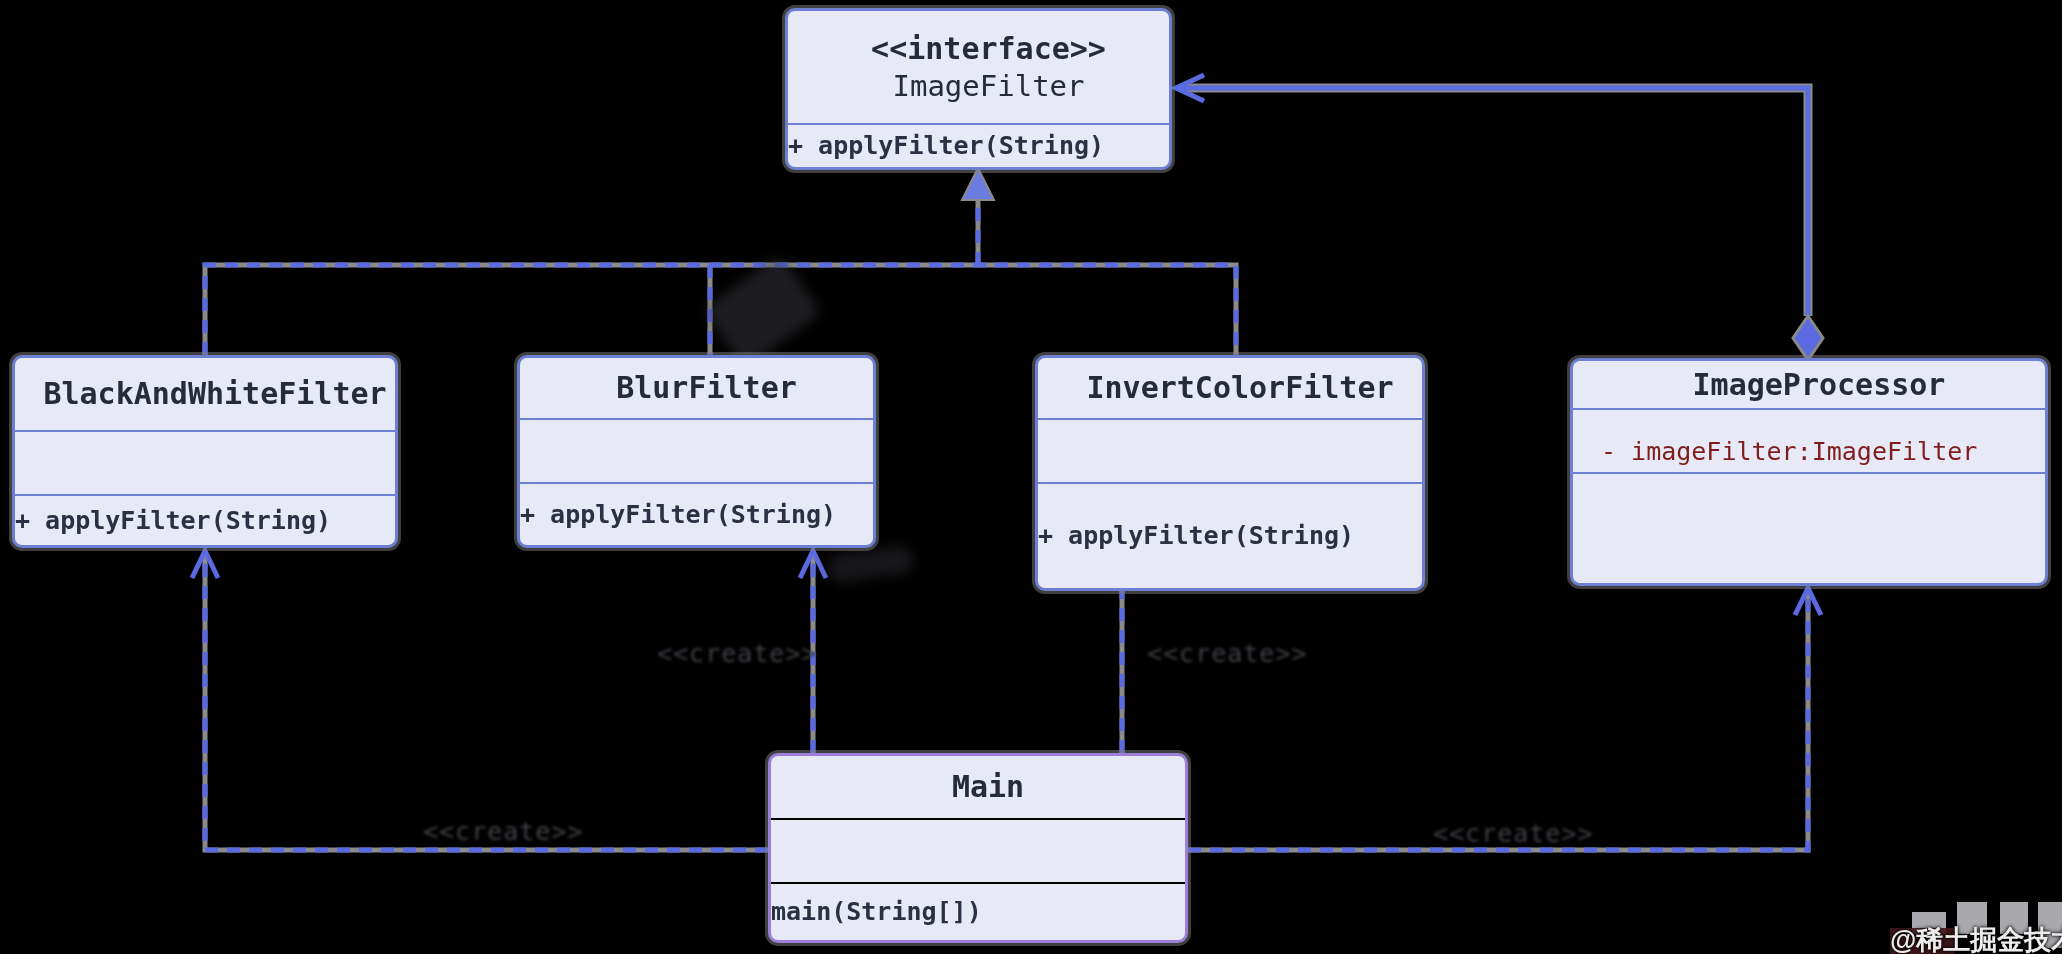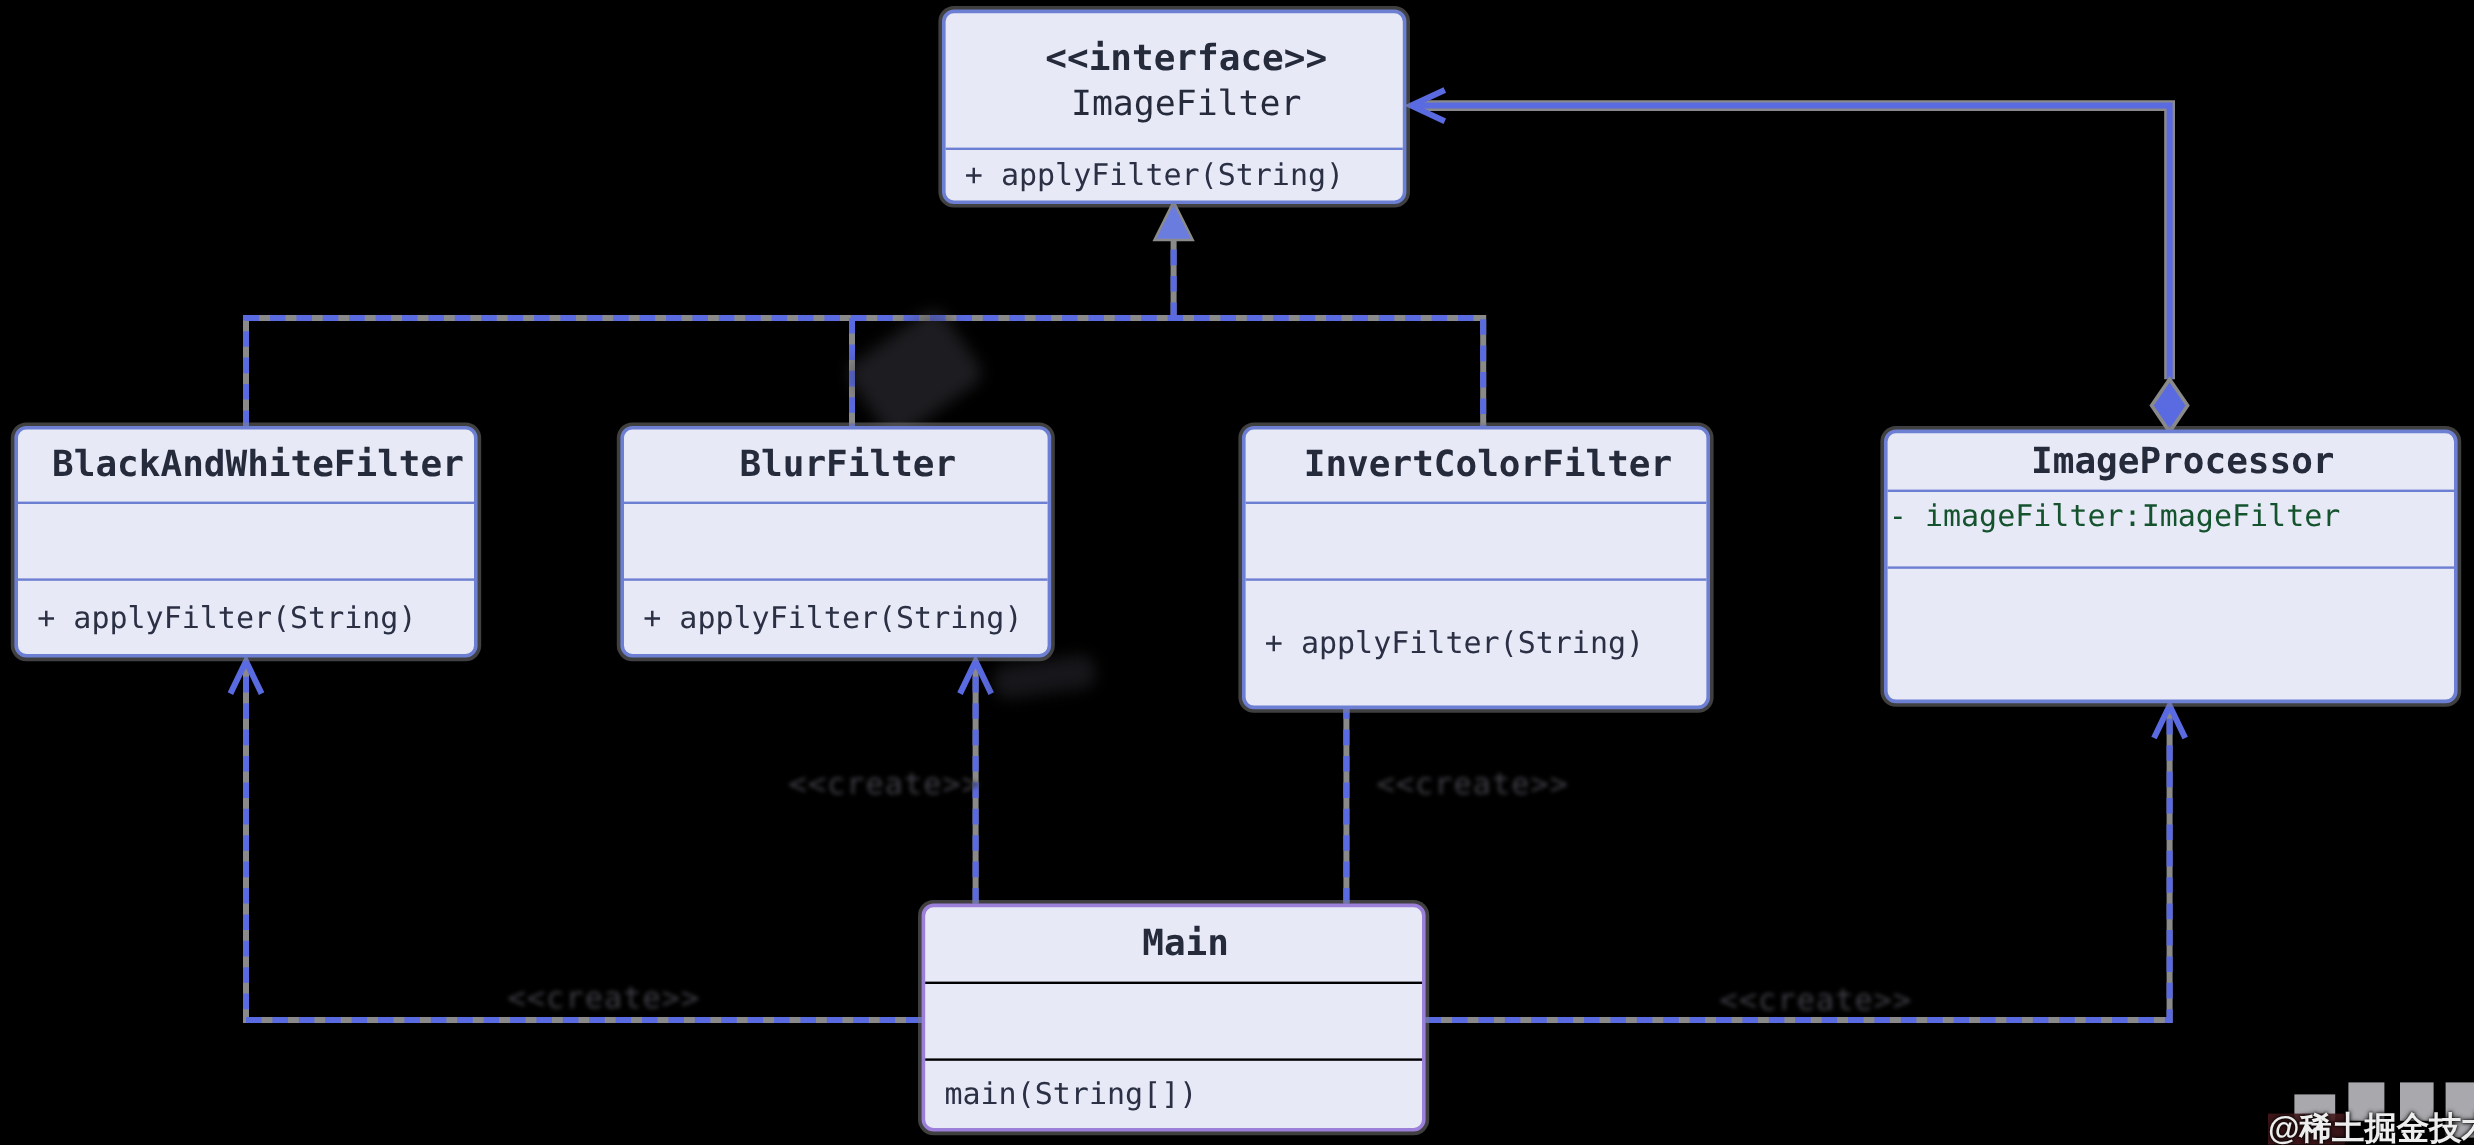--- a/index.html
+++ b/index.html
@@ -16,24 +16,24 @@
   .uml-box.purple{border:3px solid #9c7fd8;}
   .compartment{box-sizing:border-box;}
   .uml-box.blue .compartment + .compartment{border-top:2px solid #6d7fd2;}
   .uml-box.purple .compartment + .compartment{border-top:2px solid #000000;}
   .title{display:flex;flex-direction:column;align-items:center;justify-content:center;
          color:#262b3c;padding-left:20px;}
   .cls-stereotype{font-weight:bold;font-size:30px;line-height:38px;color:#262b3c;}
   .cls-name{font-weight:bold;font-size:30px;line-height:36px;color:#262b3c;}
   .cls-name.regular{font-weight:normal;font-size:29px;}
   .members{display:flex;flex-direction:column;justify-content:center;
-           padding-left:16px;color:#2b3044;}
+           color:#2b3044;font-weight:bold;}
   .member{font-size:25px;line-height:40px;white-space:pre;}
-  .attrs{display:flex;flex-direction:column;justify-content:flex-start;
-         padding-left:1px;color:#14532d;}
+  .attrs{display:flex;flex-direction:column;justify-content:flex-end;
+         padding-left:28px;color:#7f1d1d;}
 
   
   .edge-label{position:absolute;z-index:2;font-size:25px;color:#404048;
               filter:blur(1.6px);white-space:nowrap;letter-spacing:1px;}
 
   
   .smudge{position:absolute;z-index:1;filter:blur(6px);border-radius:12px;}
 
   
   .wm-block{position:absolute;z-index:3;background:rgba(186,186,192,.9);
@@ -92,21 +92,21 @@
     <div class="compartment title" style="height:112px">
       <div class="cls-stereotype">&lt;&lt;interface&gt;&gt;</div>
       <div class="cls-name regular">ImageFilter</div>
     </div>
     <div class="compartment members" style="flex:1">
       <div class="member">+ applyFilter(String)</div>
     </div>
   </div>
 
   <div class="uml-box blue" style="left:12px;top:355px;width:386px;height:193px">
-    <div class="compartment title" style="height:60px">
+    <div class="compartment title" style="height:72px">
       <div class="cls-name">BlackAndWhiteFilter</div>
     </div>
     <div class="compartment attrs" style="height:64px"></div>
     <div class="compartment members" style="flex:1">
       <div class="member">+ applyFilter(String)</div>
     </div>
   </div>
 
   <div class="uml-box blue" style="left:517px;top:355px;width:359px;height:193px">
     <div class="compartment title" style="height:60px">

